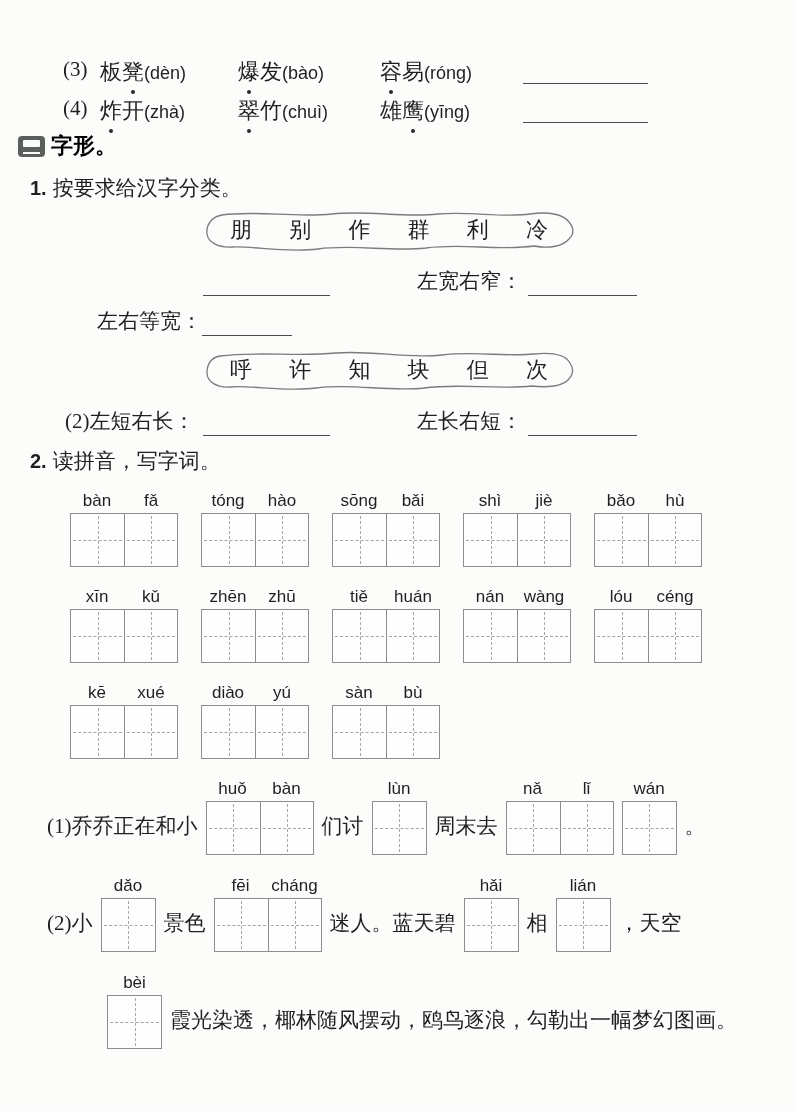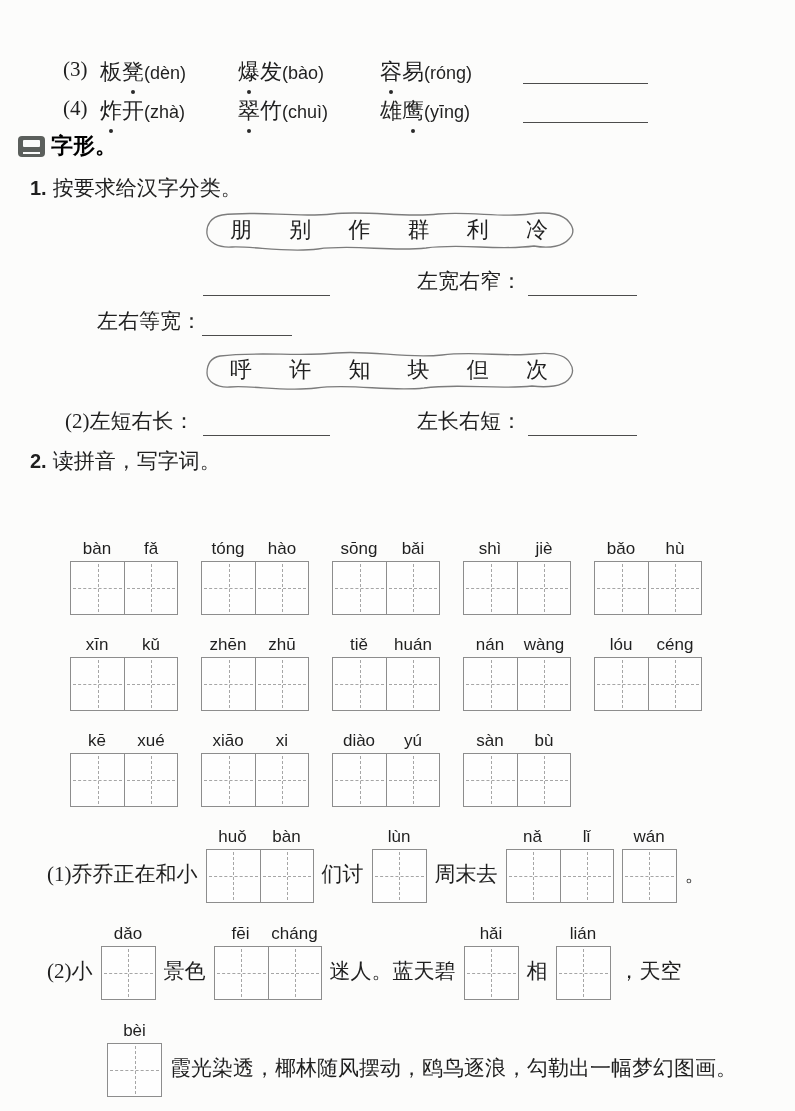--- a/index.html
+++ b/index.html
@@ -41,21 +41,21 @@
   
   .qline { position:absolute; left:0; width:100%; height:34px; font-size:21px; }
   .qlabel { position:absolute; white-space:nowrap; }
   .qline .blank { height:29px; }
 
   
   .grow { position:absolute; display:flex; gap:23px; }
   .wg { display:flex; flex-direction:column; }
   .pl { display:flex; margin-bottom:3px; font-size:17px; line-height:19px;
     font-family:"Liberation Sans","DejaVu Sans",sans-serif; }
-  .pl span { flex:1; text-align:center; white-space:nowrap;margin-top:48px; }
+  .pl span { flex:1; text-align:center; white-space:nowrap; }
   .tzg { display:flex; border:1.5px solid #8d8d8d; background:#fefefe; }
   .cell { position:relative; width:53px; height:52px; }
   .cell + .cell { border-left:1.5px solid #8d8d8d; }
   .cell::before { content:""; position:absolute; left:50%; top:2px; bottom:2px; border-left:1px dashed #a6a6a6; }
   .cell::after  { content:""; position:absolute; top:50%; left:2px; right:2px; border-top:1px dashed #a6a6a6; }
 
   
   .sen { position:absolute; display:flex; align-items:flex-end; gap:8px; font-size:21px; }
   .sen .txt { margin-bottom:15px; white-space:nowrap; }
 </style>
@@ -253,30 +253,20 @@
           <span>kē</span>
           <span>xué</span>
         </div>
       <div class="tzg">
           <div class="cell"></div>
           <div class="cell"></div>
         </div>
     </div>
     <div class="wg">
       <div class="pl">
-          <span>xiāo</span>
-          <span>xi</span>
-        </div>
-      <div class="tzg">
-          <div class="cell"></div>
-          <div class="cell"></div>
-        </div>
-    </div>
-    <div class="wg">
-      <div class="pl">
           <span>diào</span>
           <span>yú</span>
         </div>
       <div class="tzg">
           <div class="cell"></div>
           <div class="cell"></div>
         </div>
     </div>
     <div class="wg">
       <div class="pl">

